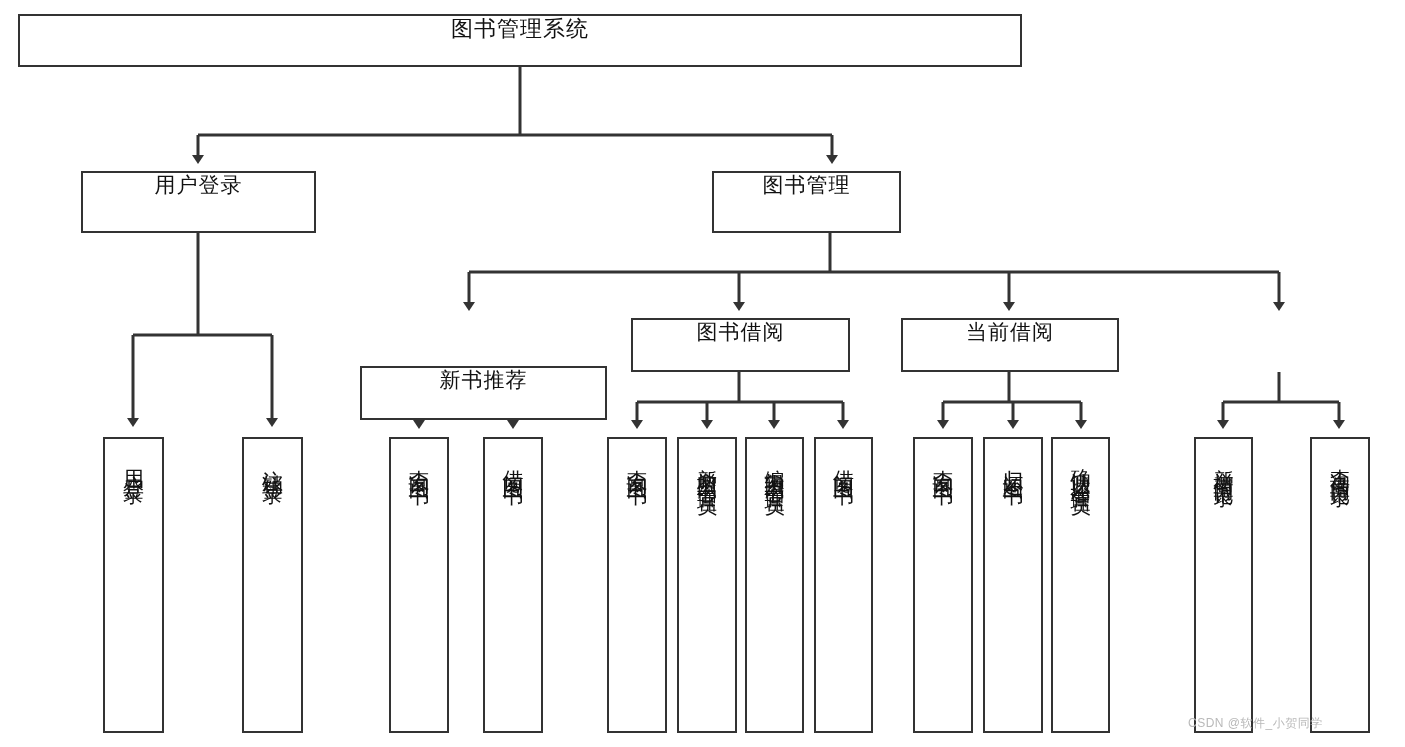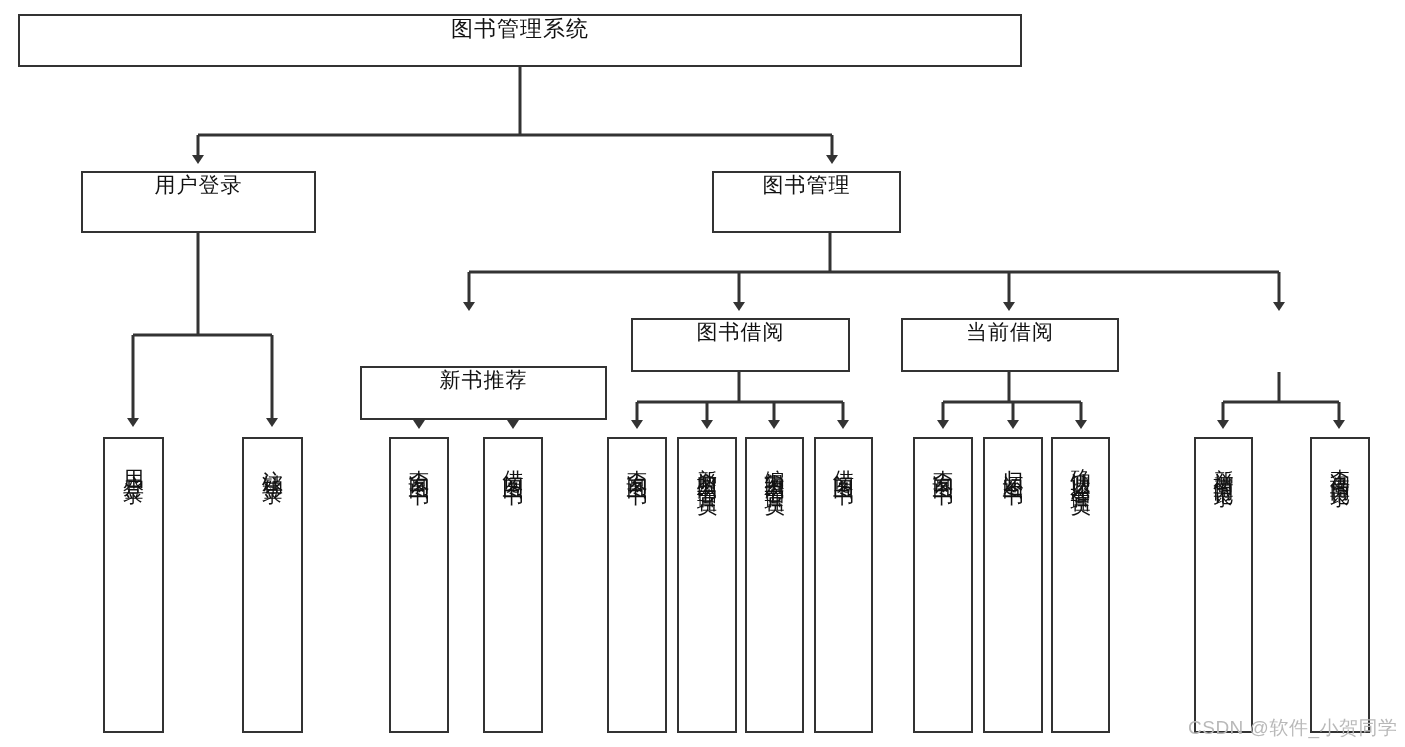--- a/index.html
+++ b/index.html
@@ -57,21 +57,21 @@
     font-size: 21px;
     letter-spacing: 5px;
     white-space: nowrap;
   }
   .node.vert.tall .label {
     letter-spacing: 4px;
     font-size: 20px;
   }
   .watermark {
     position: absolute;
-    font-size: 19px;
+    font-size: 12px;
     color: #b9b9b9;
     white-space: nowrap;
     letter-spacing: 0.5px;
   }
 </style>
 </head>
 <body>
 
 <div id="canvas">
 

